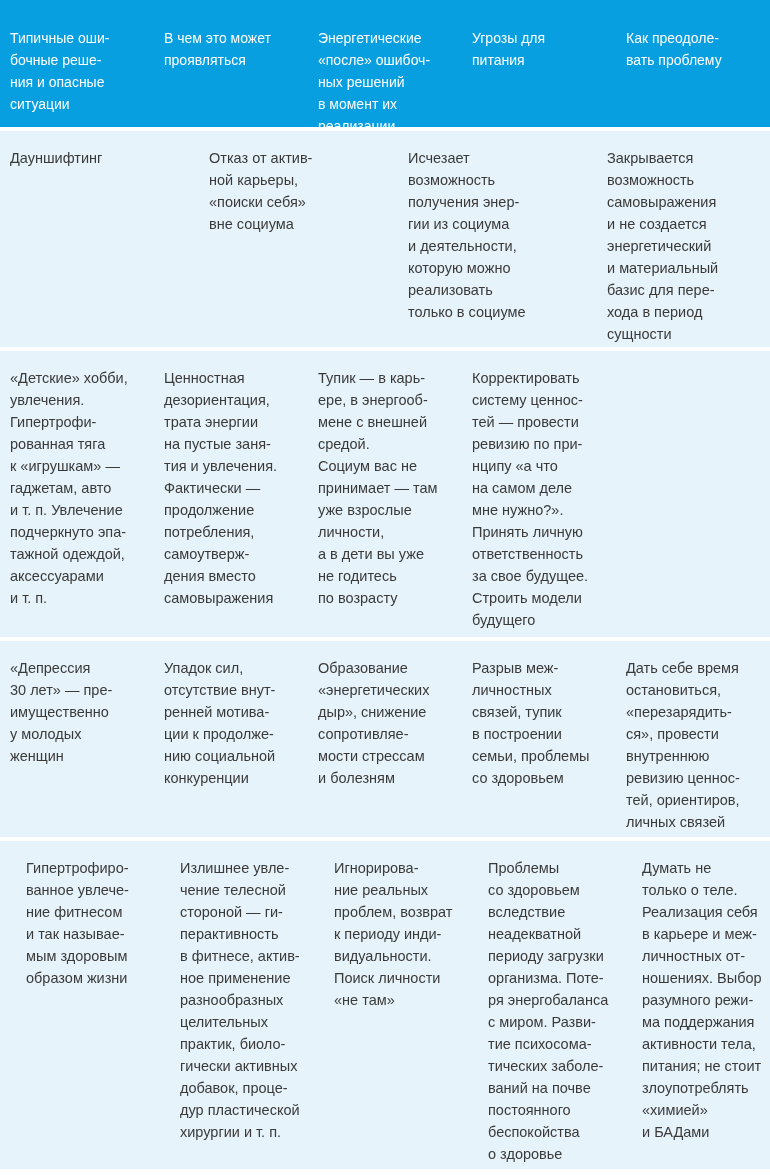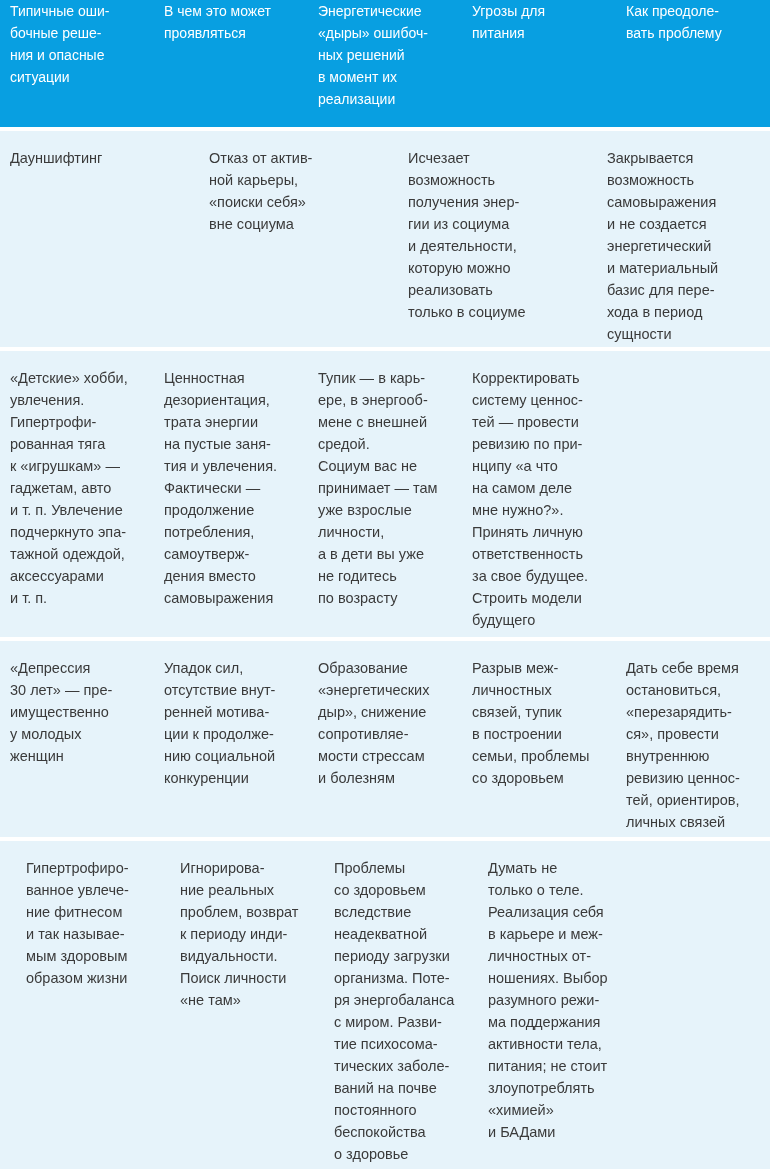--- a/index.html
+++ b/index.html
@@ -35,39 +35,39 @@
   .t-row.r4 { height: 328px; padding-left: 16px; }
   .cell {
     box-sizing: border-box;
     padding: 16px 10px 0 10px;
     font-size: 14.5px;
     line-height: 22px;
     white-space: pre-line;
     overflow: hidden;
   }
   .t-row.header .cell {
-    padding-top: 0;
+    padding-top: 27px;
     font-size: 14px;
     font-weight: normal;
   }
 </style>
 </head>
 <body>
 
 <div class="page">
 
   <div class="t-row header">
     <div class="cell">Типичные оши-
 бочные реше-
 ния и опасные
 ситуации</div>
     <div class="cell">В чем это может
 проявляться</div>
     <div class="cell">Энергетические
-«дыры» ошибоч-
+«после» ошибоч-
 ных решений
 в момент их
 реализации</div>
     <div class="cell">Угрозы для
 питания</div>
     <div class="cell">Как преодоле-
 вать проблему</div>
   </div>
 
   <div class="t-row body r1">
@@ -177,20 +177,33 @@
 личных связей</div>
   </div>
 
   <div class="t-row body r4">
     <div class="cell">Гипертрофиро-
 ванное увлече-
 ние фитнесом
 и так называе-
 мым здоровым
 образом жизни</div>
+    <div class="cell">Излишнее увле-
+чение телесной
+стороной — ги-
+перактивность
+в фитнесе, актив-
+ное применение
+разнообразных
+целительных
+практик, биоло-
+гически активных
+добавок, проце-
+дур пластической
+хирургии и т. п.</div>
     <div class="cell">Игнорирова-
 ние реальных
 проблем, возврат
 к периоду инди-
 видуальности.
 Поиск личности
 «не там»</div>
     <div class="cell">Проблемы
 со здоровьем
 вследствие

